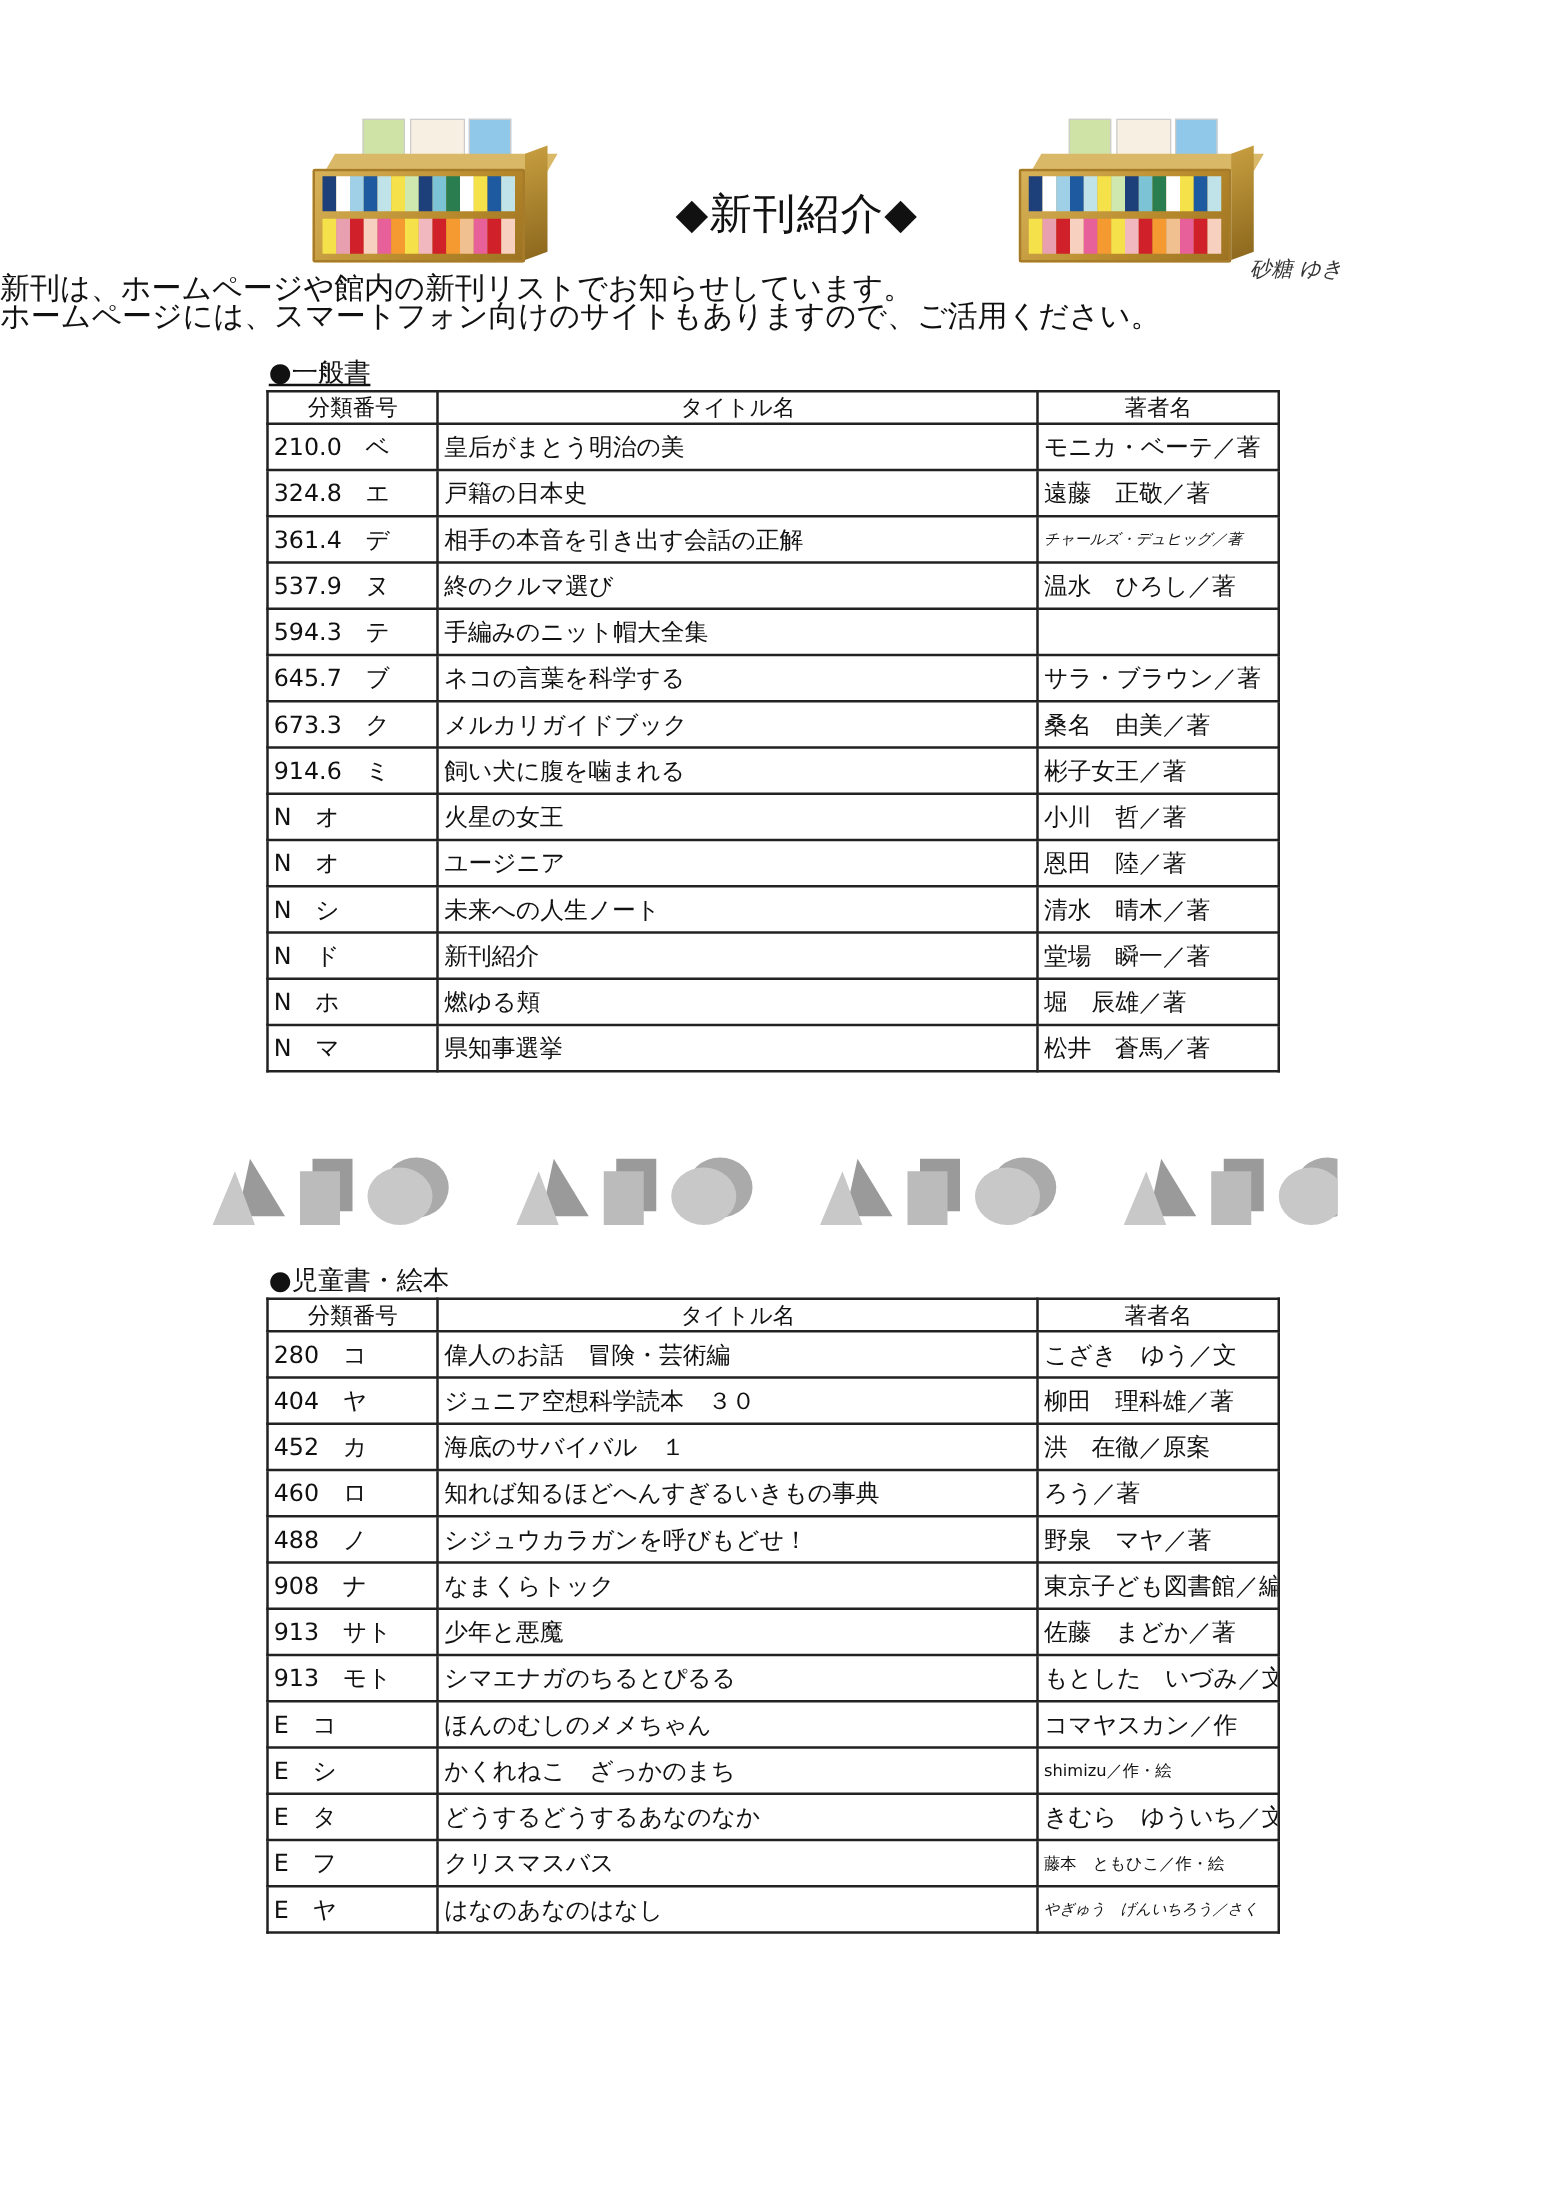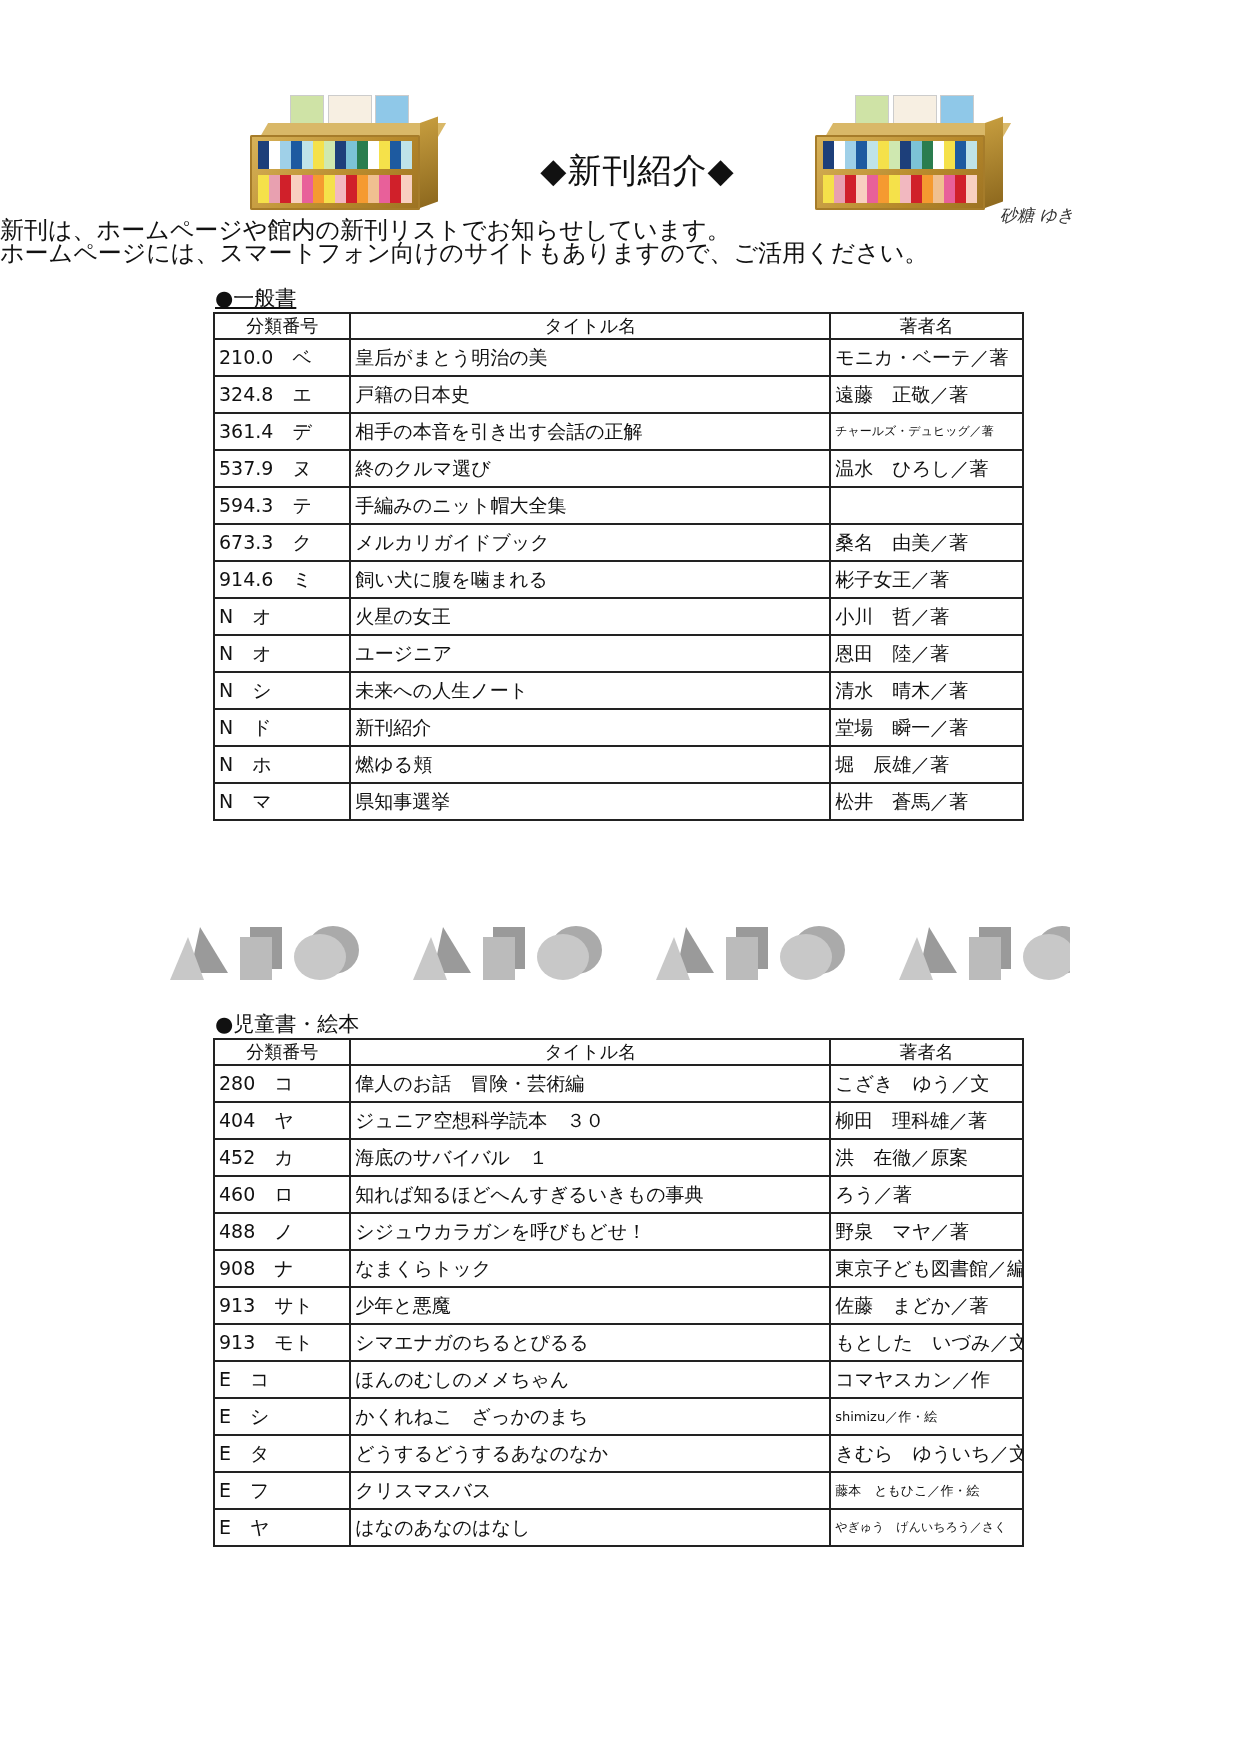--- a/index.html
+++ b/index.html
@@ -30,21 +30,21 @@
 
   .section-label { position:absolute; left:215px; font-size:21px; }
 
   table.books { position:absolute; left:213px; width:811px; border-collapse:collapse;
                 table-layout:fixed;padding-left:48px; }
   table.books th, table.books td { border:2px solid #222; padding:0 4px; white-space:nowrap;
                 overflow:hidden; }
   table.books th { height:24px; font-weight:normal; font-size:18px; text-align:center; }
   table.books td { height:35px; font-size:19px; }
   table.books td.small { font-size:13px; }
-  table.books td.smaller { font-size:12px; }
+  table.books td.smaller { font-size:12px;font-style:italic; }
   .c1 { width:133px; } .c2 { width:468px; } .c3 { width:188px; }
 
   .band { position:absolute; left:170px; top:925px; width:900px; height:55px; }
 </style>
 </head>
 <body>
 
 <div class="shelf" style="left:250px; top:95px;">
   <div class="bk" style="left:40px; background:#cfe3a6;"></div>
   <div class="bk" style="left:78px; width:42px; background:#f7efe2;"></div>
@@ -164,20 +164,25 @@
       </tr>
       <tr>
         <td>537.9　ヌ</td>
         <td>終のクルマ選び</td>
         <td>温水　ひろし／著</td>
       </tr>
       <tr>
         <td>594.3　テ</td>
         <td>手編みのニット帽大全集</td>
         <td></td>
+      </tr>
+      <tr>
+        <td>645.7　ブ</td>
+        <td>ネコの言葉を科学する</td>
+        <td>サラ・ブラウン／著</td>
       </tr>
       <tr>
         <td>673.3　ク</td>
         <td>メルカリガイドブック</td>
         <td>桑名　由美／著</td>
       </tr>
       <tr>
         <td>914.6　ミ</td>
         <td>飼い犬に腹を噛まれる</td>
         <td>彬子女王／著</td>

